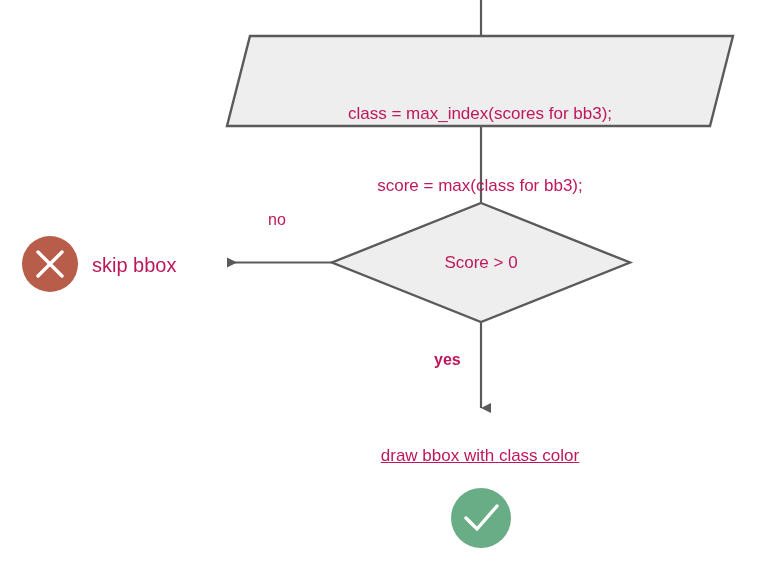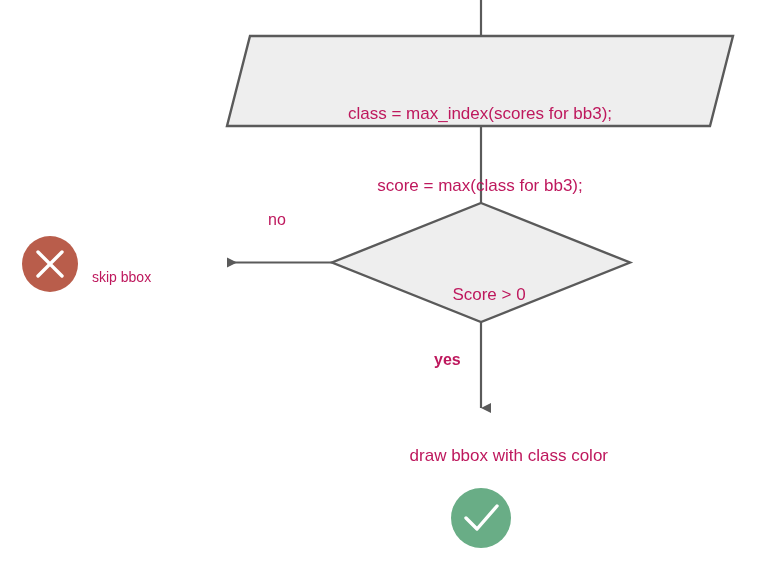--- a/index.html
+++ b/index.html
@@ -45,45 +45,44 @@
   .free-label {
     font-size: 17px;
     line-height: 21px;
   }
   #assign-text {
     left: 227px;
     top: 54px;
     width: 506px;
   }
   #decision-text {
-    left: 340px;
+    left: 332px;
     top: 251px;
     width: 298px;
-    margin-top: 32px;
   }
   #label-no {
     left: 268px;
     top: 210px;
   }
   #label-yes {
     left: 434px;
     top: 350px;
     font-weight: bold;
   }
   #label-skip {
     left: 92px;
     top: 255px;
-    font-size: 14px;
-    margin-top: 12px;
+    font-size: 20px;
   }
   #label-draw {
     left: 352px;
     top: 445px;
     width: 256px;
-    text-align: right;
+    text-align: center;
+    text-decoration: underline;
   }
 </style>
 </head>
 <body>
 
 <div id="canvas">
 
   <svg id="flow-svg" viewBox="0 0 773 586">
     <defs>
       <marker id="arrow-left" markerWidth="12" markerHeight="12" refX="10" refY="5" orient="auto" markerUnits="userSpaceOnUse">

